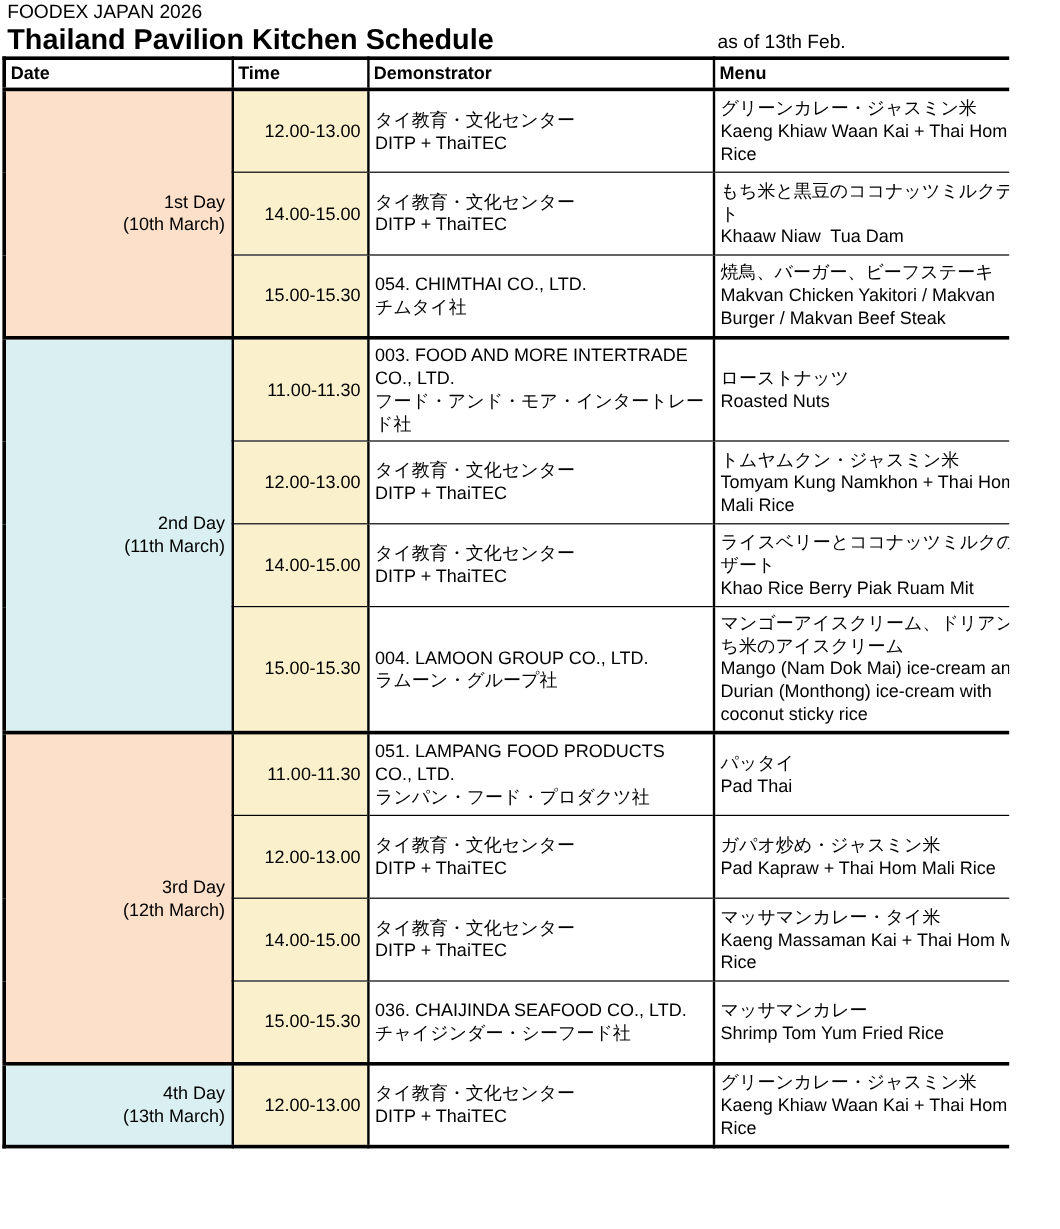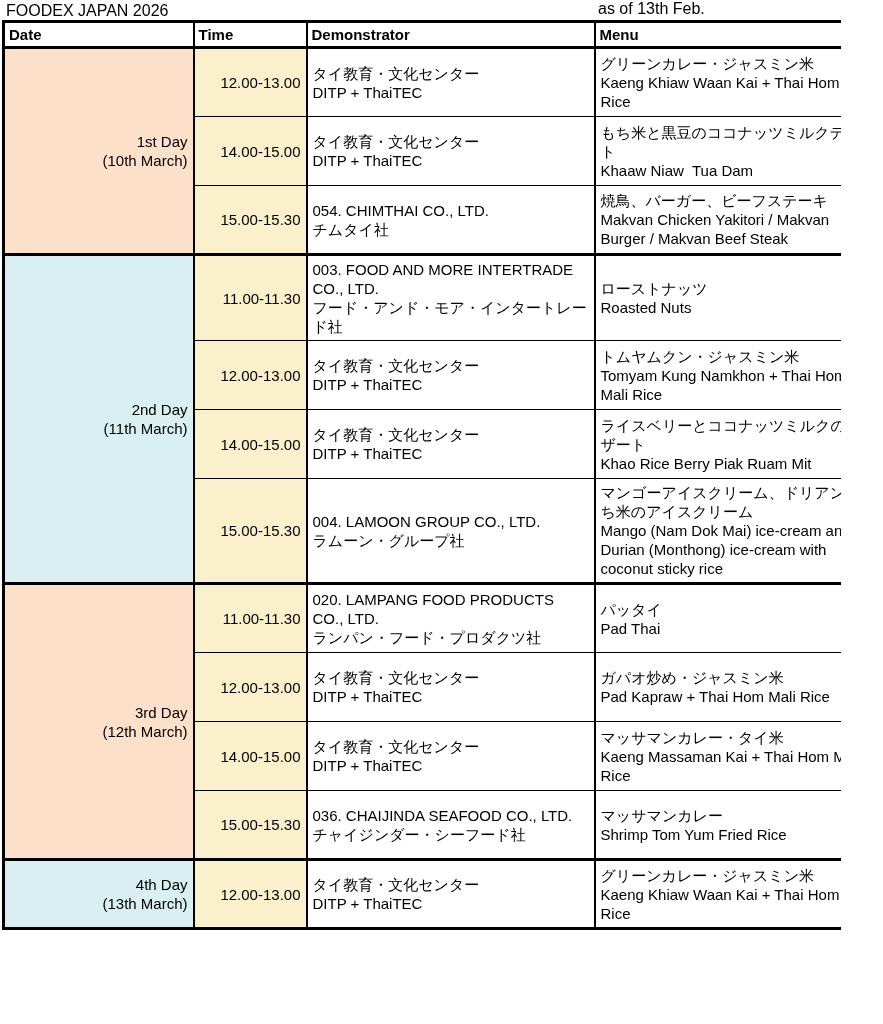--- a/index.html
+++ b/index.html
@@ -87,20 +87,21 @@
     white-space: pre-wrap;
   }
 </style>
 </head>
 <body>
 
 <div class="page">
 
   <div class="masthead">
     <div class="event-line">FOODEX JAPAN 2026</div>
+    <div class="title-line">Thailand Pavilion Kitchen Schedule</div>
     <span class="as-of">as of 13th Feb.</span>
   </div>
 
   <table class="schedule">
     <colgroup>
       <col style="width:190px">
       <col style="width:113px">
       <col style="width:288px">
       <col style="width:288px">
     </colgroup>
@@ -203,21 +204,21 @@
         </tr>
       </tbody>
       <tbody class="day-section">
         <tr>
           <td class="date-cell theme-peach" rowspan="4">
             <div class="cell-line">3rd Day</div>
             <div class="cell-line">(12th March)</div>
           </td>
           <td class="time-cell">11.00-11.30</td>
           <td>
-            <div class="cell-line">020. LAMPANG FOOD PRODUCTS CO., LTD.</div>
+            <div class="cell-line">051. LAMPANG FOOD PRODUCTS CO., LTD.</div>
             <div class="cell-line">ランパン・フード・プロダクツ社</div>
           </td>
           <td>
             <div class="cell-line">パッタイ</div>
             <div class="cell-line">Pad Thai</div>
           </td>
         </tr>
         <tr>
           <td class="time-cell">12.00-13.00</td>
           <td>

